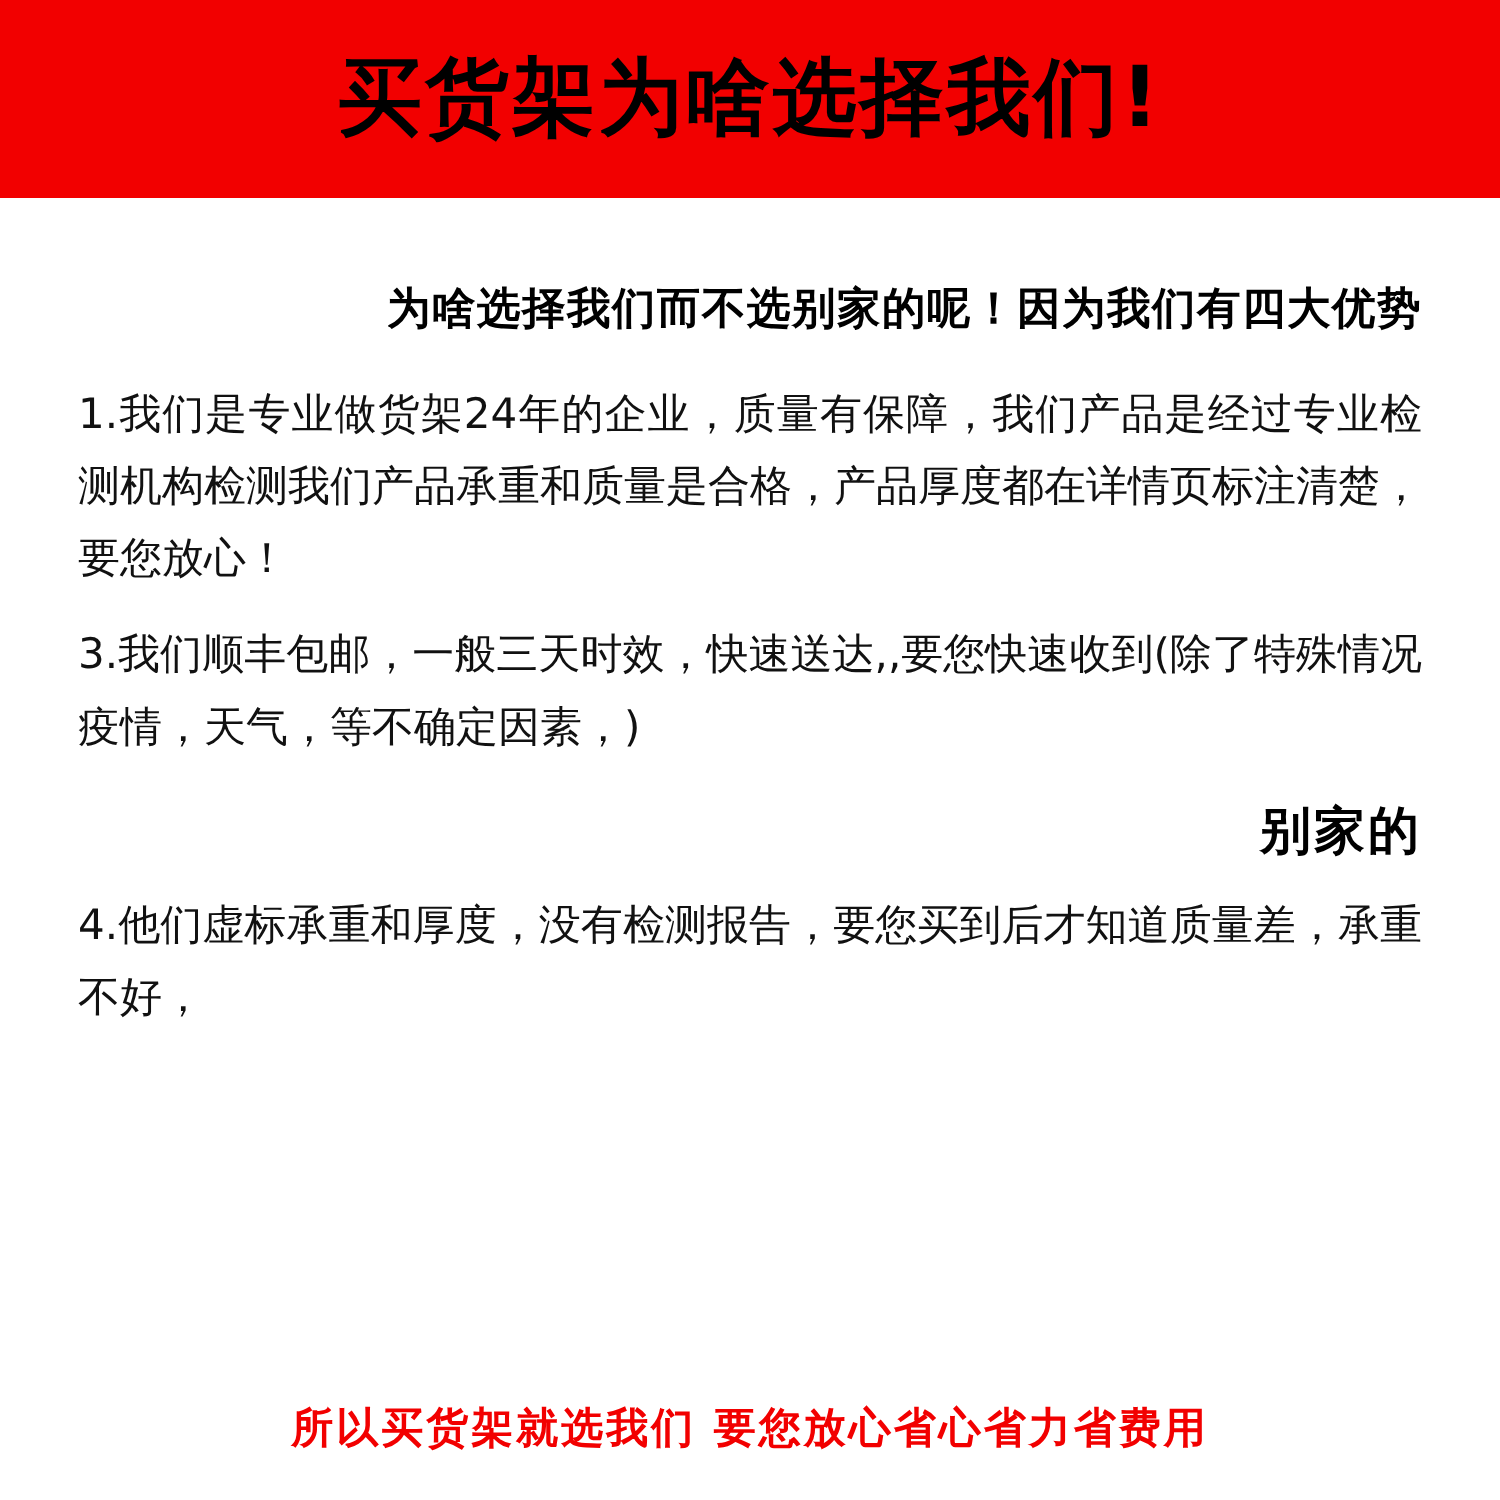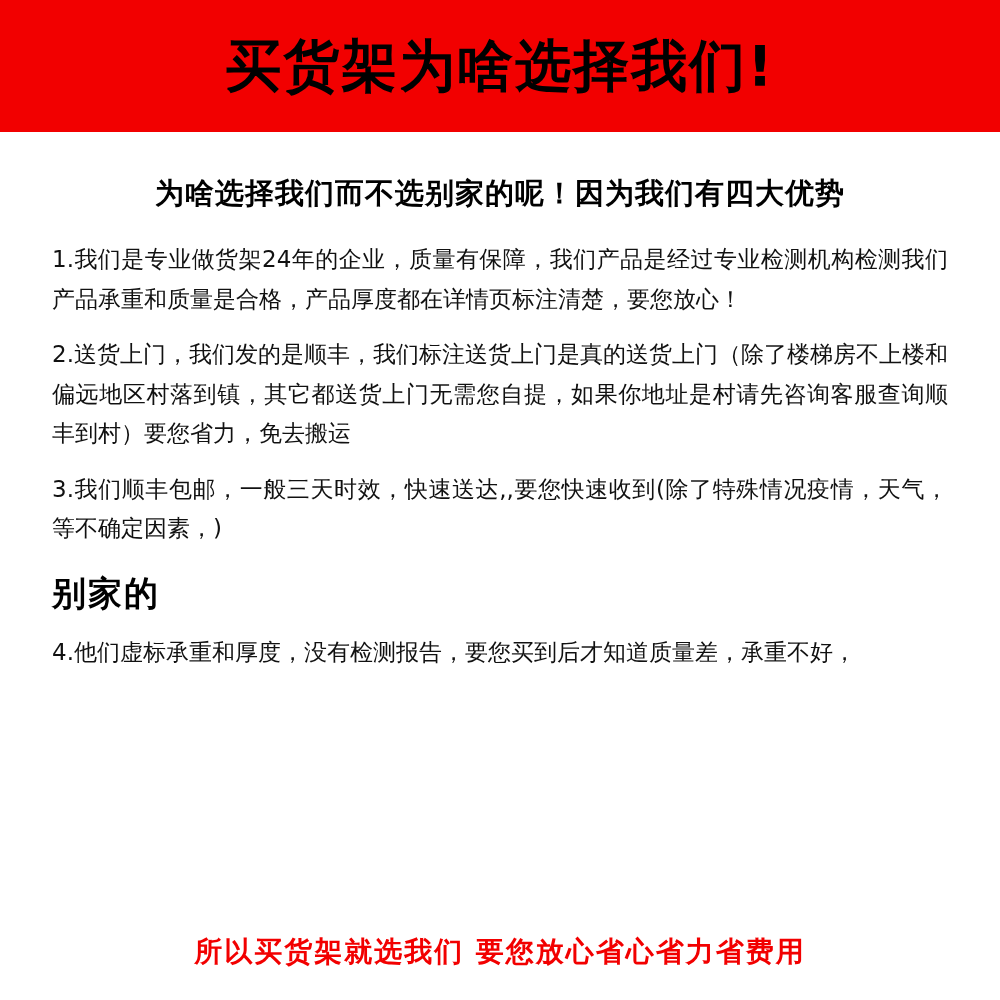--- a/index.html
+++ b/index.html
@@ -38,38 +38,38 @@
     line-height: 1.1;
     text-align: center;
   }
   .body-area {
     flex: 1;
     padding: 0 52px;
     box-sizing: border-box;
     background: #ffffff;
   }
   .subhead {
-    text-align: center;
+    text-align: right;
     font-size: 29px;
     font-weight: bold;
     color: #000000;
-    margin-top: 42px;
+    margin-top: 54px;
     margin-bottom: 26px;
     letter-spacing: 1px;
   }
   .para {
-    font-size: 23px;
+    font-size: 28px;
     color: #111111;
     line-height: 1.72;
     margin: 16px 0 14px 0;
     text-align: justify;
     text-justify: inter-ideograph;
   }
   .section-title {
-    text-align: left;
+    text-align: right;
     font-size: 34px;
     font-weight: bold;
     color: #000000;
     margin: 22px 0 16px 0;
     letter-spacing: 2px;
   }
   .para.tight {
     margin-bottom: 10px;
   }
   .footer {
@@ -96,21 +96,20 @@
 
   <div class="banner">
     <div class="banner-text">买货架为啥选择我们!</div>
   </div>
 
   <div class="body-area">
 
     <div class="subhead">为啥选择我们而不选别家的呢！因为我们有四大优势</div>
 
     <p class="para">1.我们是专业做货架24年的企业，质量有保障，我们产品是经过专业检测机构检测我们产品承重和质量是合格，产品厚度都在详情页标注清楚，要您放心！</p>
-    <p class="para">2.送货上门，我们发的是顺丰，我们标注送货上门是真的送货上门（除了楼梯房不上楼和偏远地区村落到镇，其它都送货上门无需您自提，如果你地址是村请先咨询客服查询顺丰到村）要您省力，免去搬运</p>
     <p class="para">3.我们顺丰包邮，一般三天时效，快速送达,,要您快速收到(除了特殊情况疫情，天气，等不确定因素，)</p>
 
     <div class="section-title">别家的</div>
 
     <p class="para tight">4.他们虚标承重和厚度，没有检测报告，要您买到后才知道质量差，承重不好，</p>
 
   </div>
 
   <div class="footer">
     <div class="footer-text">所以买货架就选我们 要您放心省心省力省费用</div>

